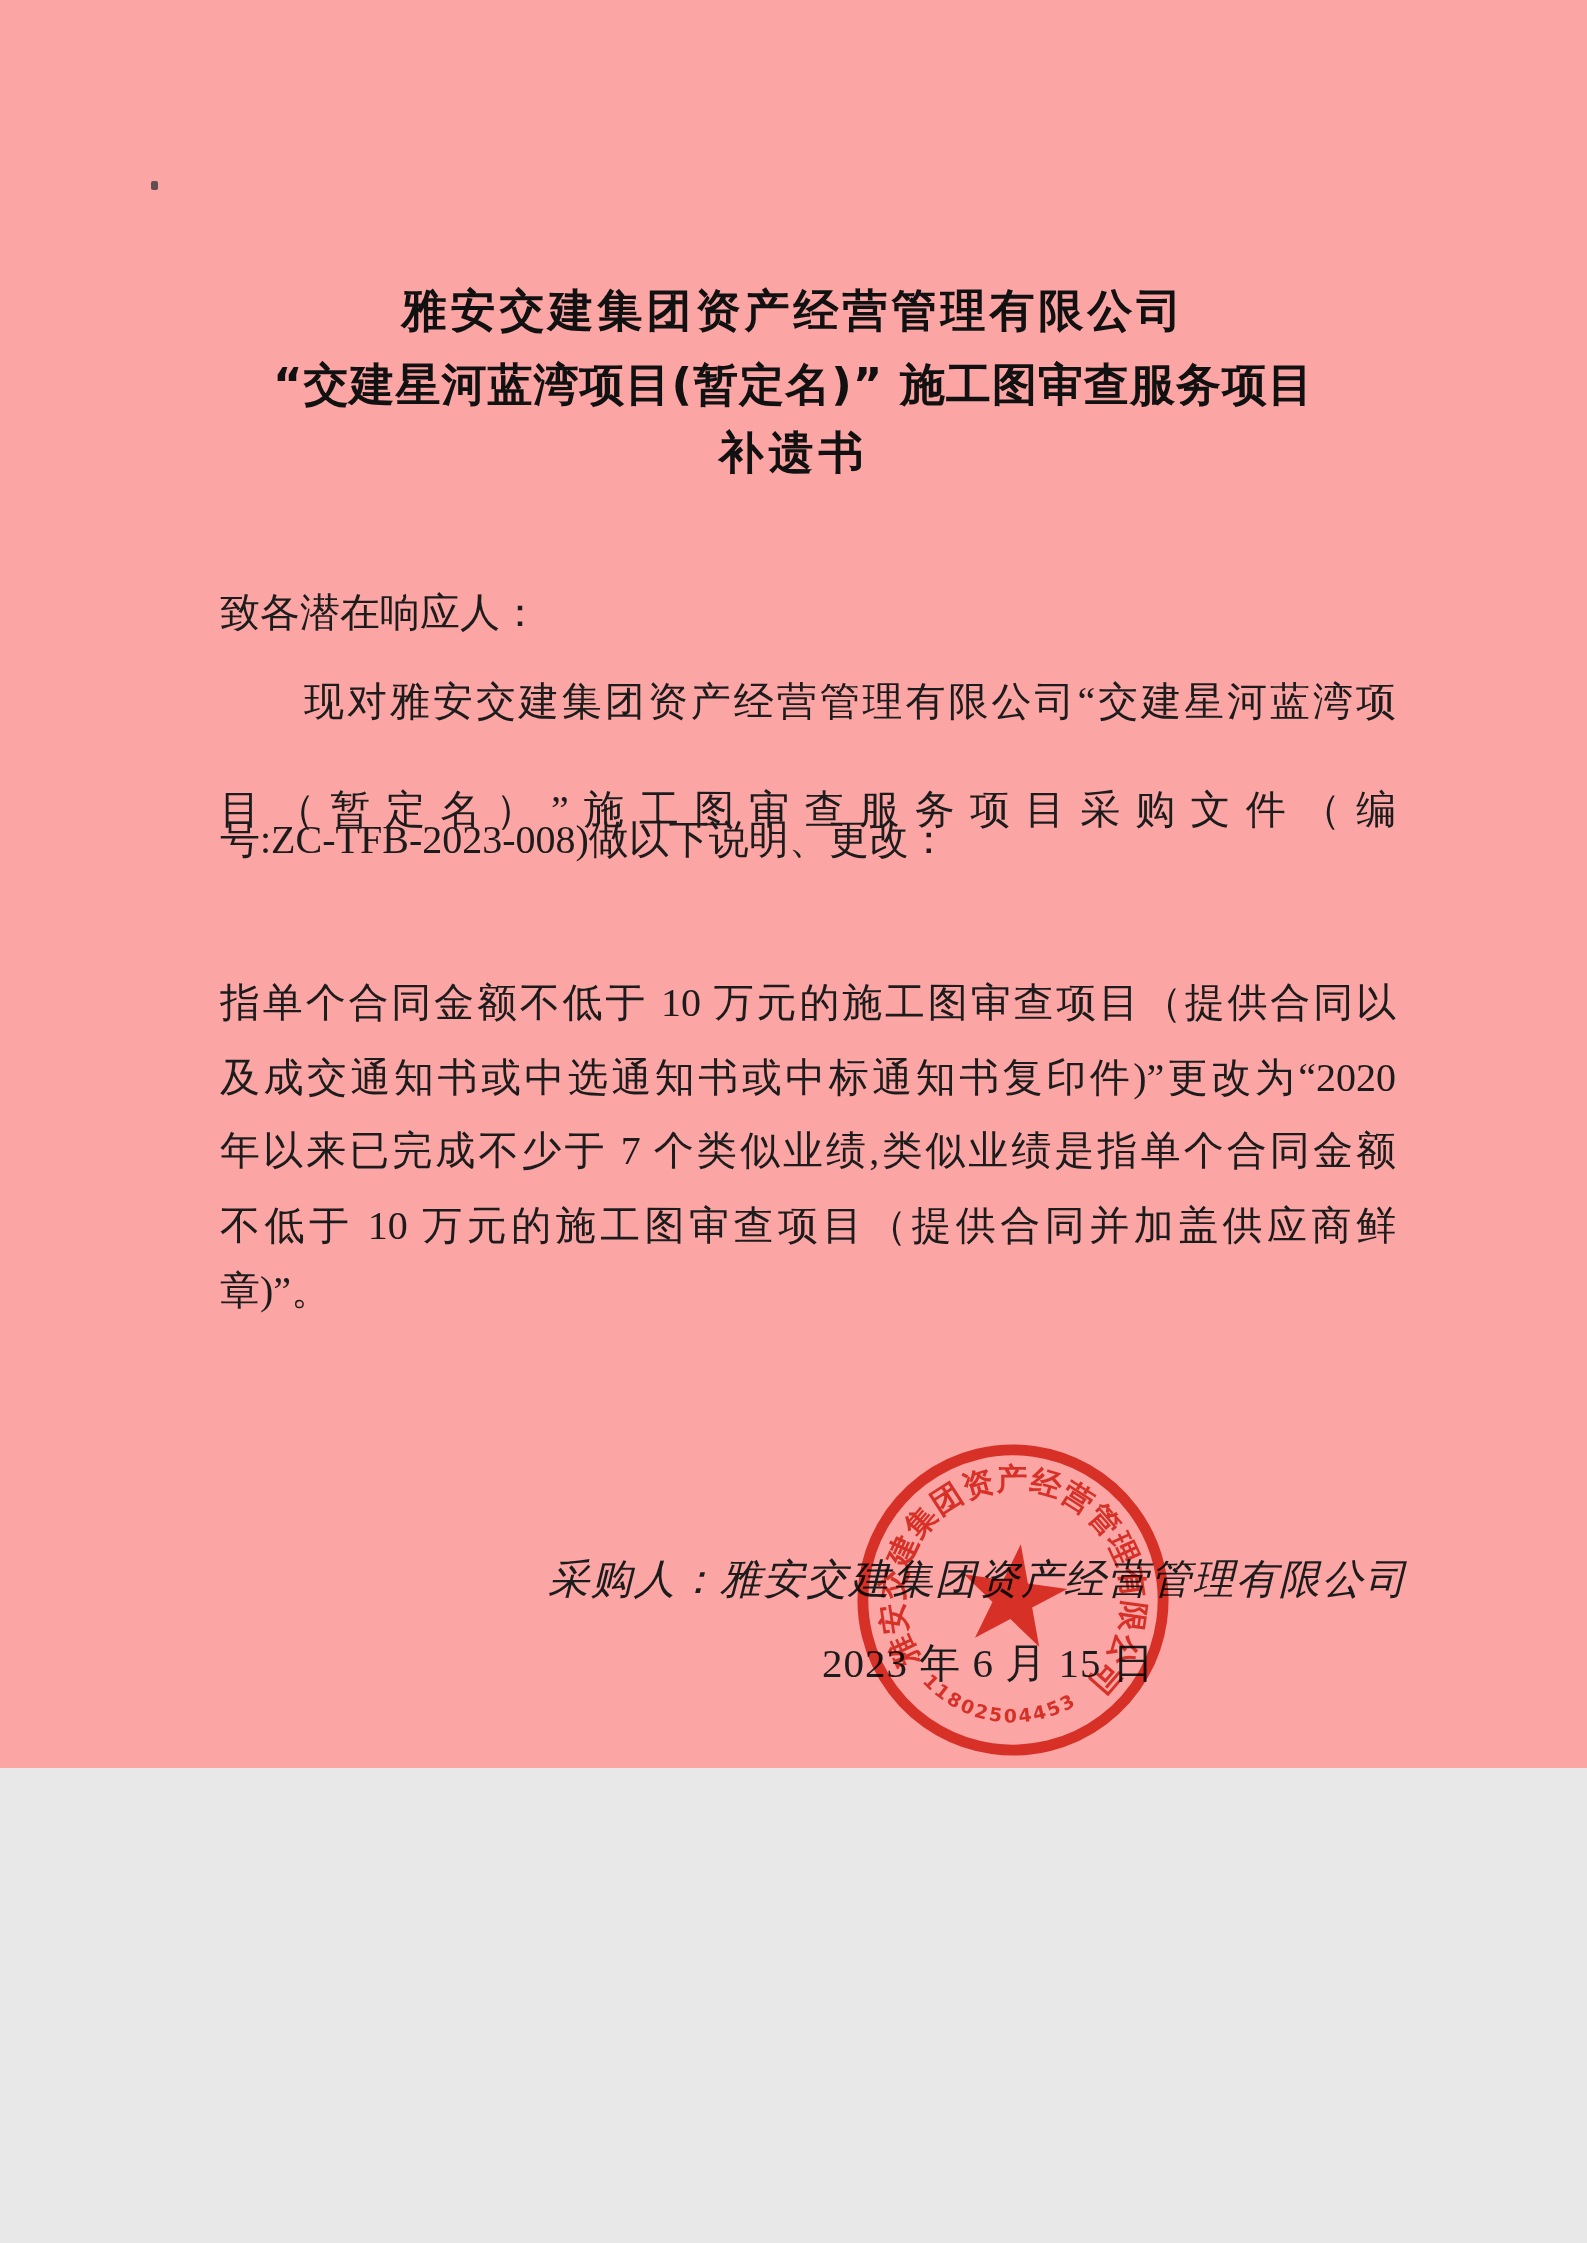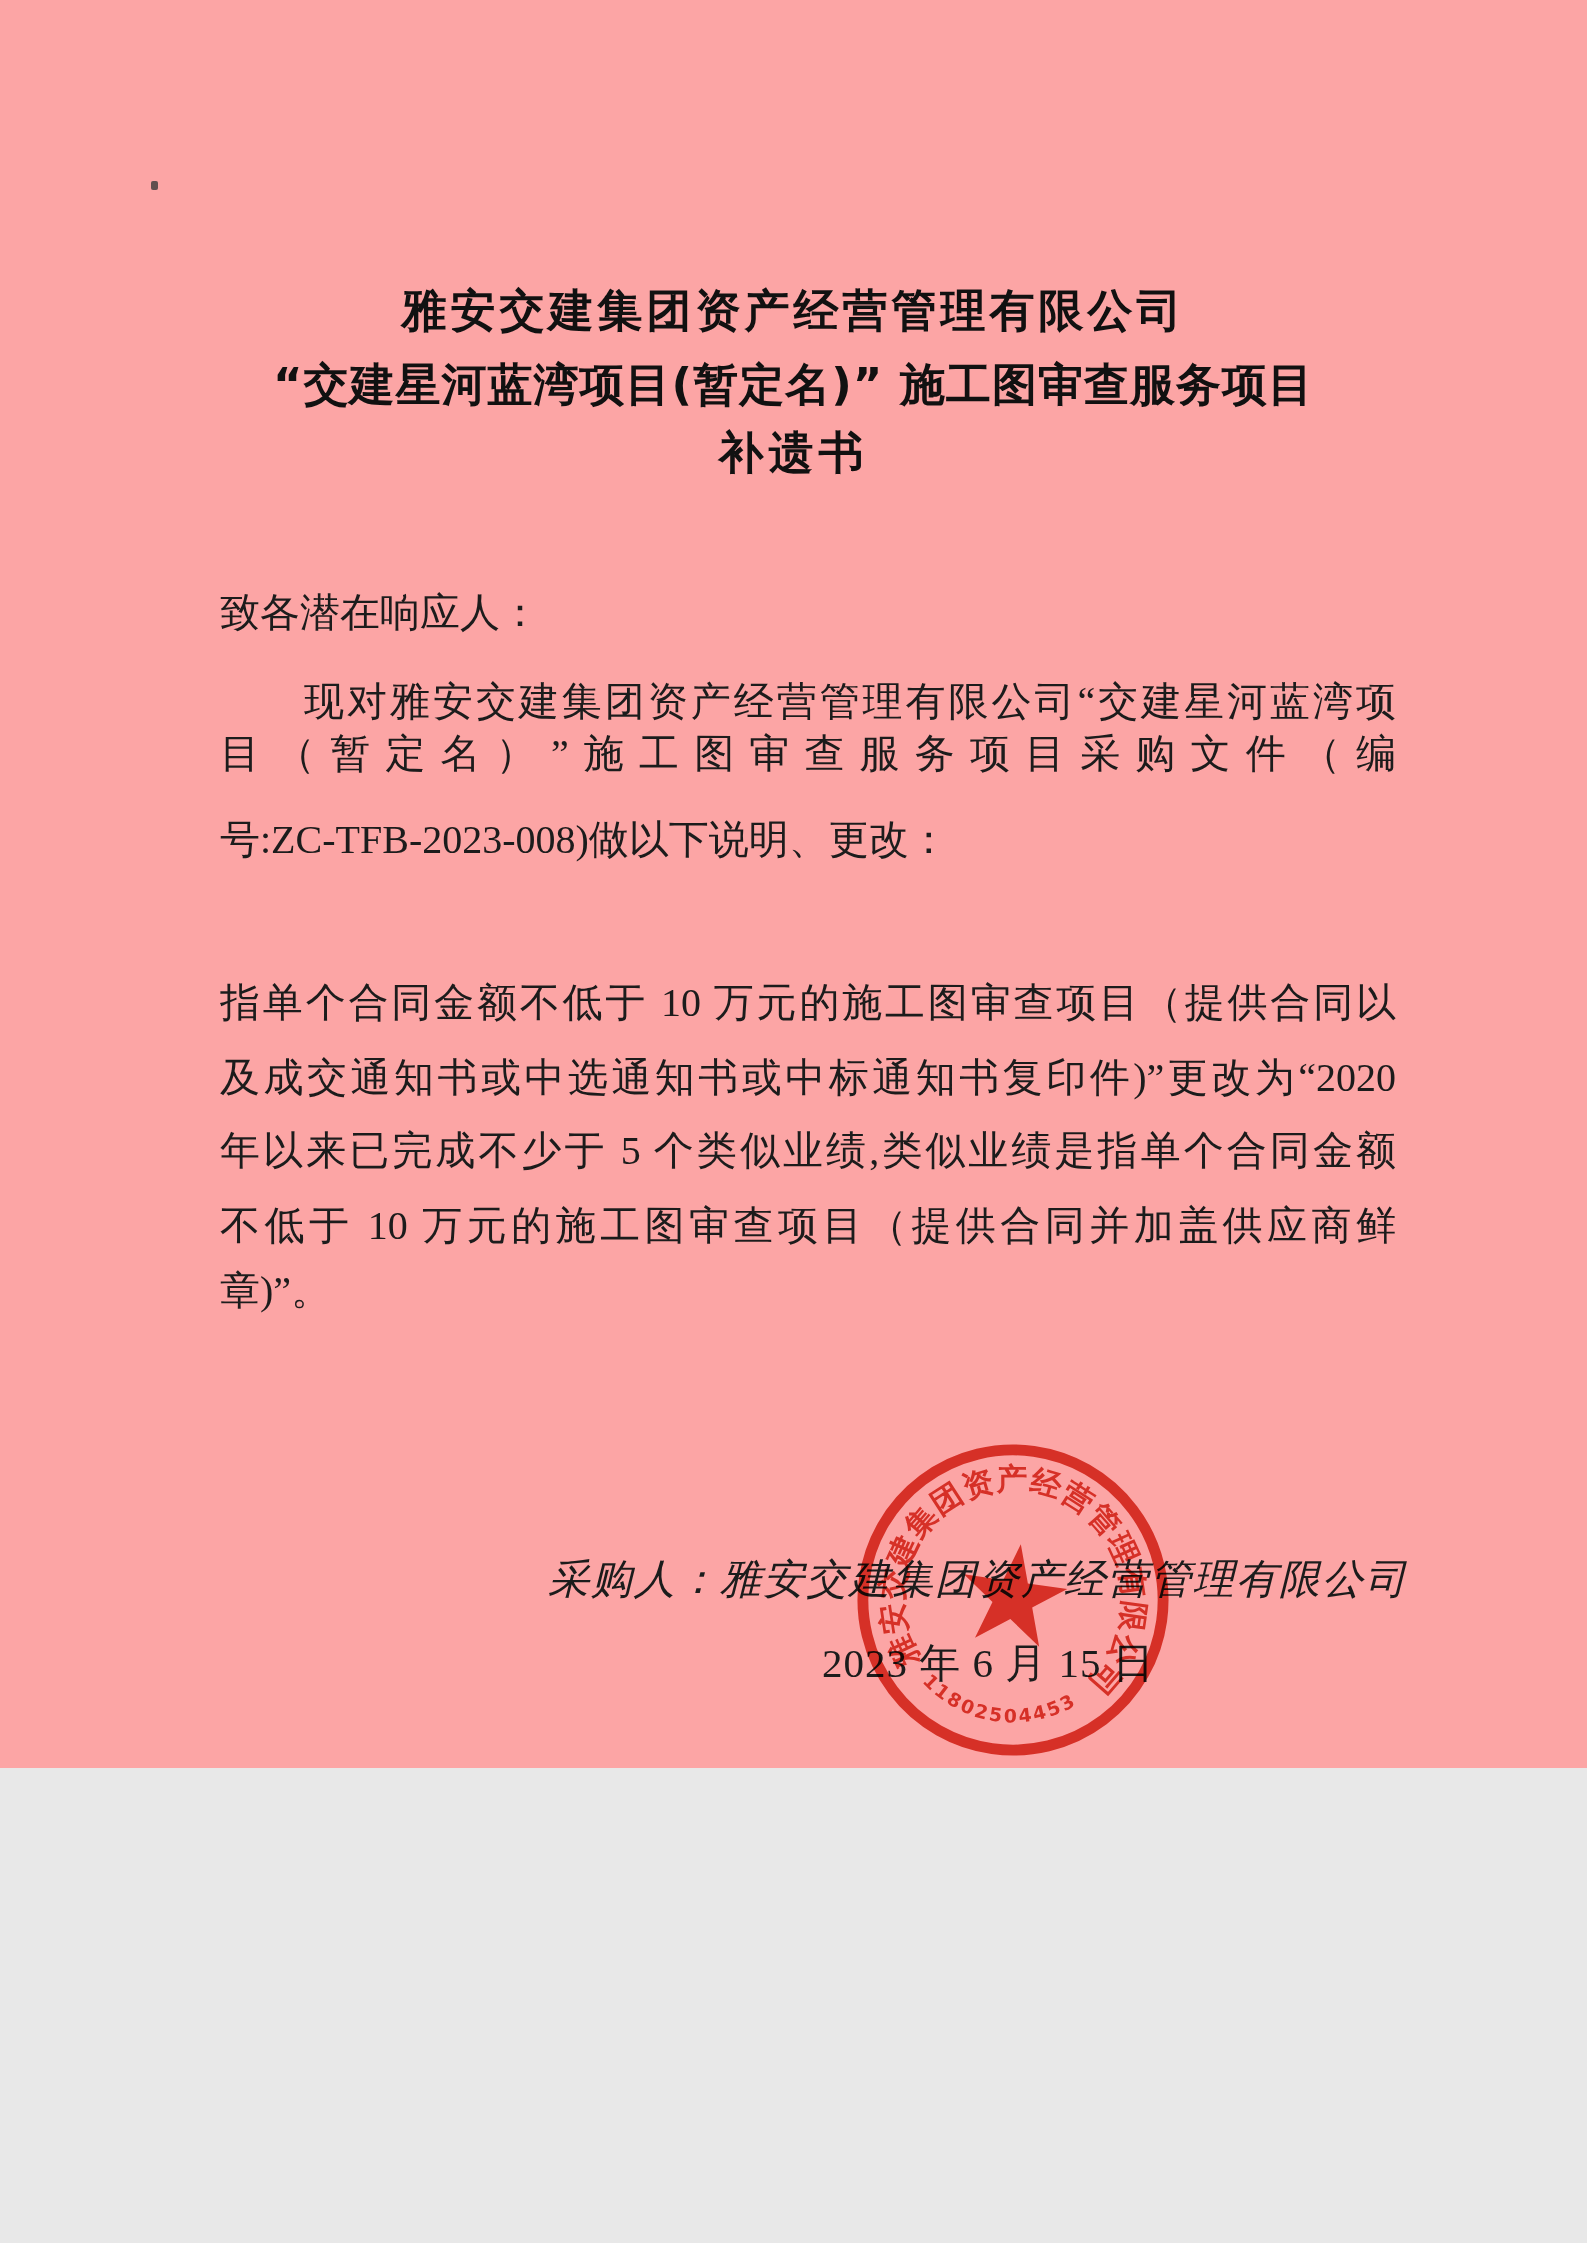--- a/index.html
+++ b/index.html
@@ -71,25 +71,25 @@
   <div class="scan-speck"></div>
 
   <div class="title-block">
     <div class="title-line t1">雅安交建集团资产经营管理有限公司</div>
     <div class="title-line t2">“交建星河蓝湾项目(暂定名)” 施工图审查服务项目</div>
     <div class="title-line t3">补遗书</div>
   </div>
 
   <div class="body-line" style="top:588px">致各潜在响应人：</div>
   <div class="body-line stretch indent" style="top:664px">现对雅安交建集团资产经营管理有限公司“交建星河蓝湾项</div>
-  <div class="body-line stretch" style="top:716px">目（暂定名）”施工图审查服务项目采购文件（编</div>
+  <div class="body-line stretch" style="top:772px">目（暂定名）”施工图审查服务项目采购文件（编</div>
   <div class="body-line" style="top:815px">号:ZC-TFB-2023-008)做以下说明、更改：</div>
   <div class="body-line stretch" style="top:965px">指单个合同金额不低于 10 万元的施工图审查项目（提供合同以</div>
   <div class="body-line stretch" style="top:1040px">及成交通知书或中选通知书或中标通知书复印件)”更改为“2020</div>
-  <div class="body-line stretch" style="top:1113px">年以来已完成不少于 5 个类似业绩,类似业绩是指单个合同金额</div>
+  <div class="body-line stretch" style="top:1113px">年以来已完成不少于 7 个类似业绩,类似业绩是指单个合同金额</div>
   <div class="body-line stretch" style="top:1188px">不低于 10 万元的施工图审查项目（提供合同并加盖供应商鲜</div>
   <div class="body-line" style="top:1266px">章)”。</div>
 
   <div class="purchaser-line">采购人：雅安交建集团资产经营管理有限公司</div>
   <div class="date-line">2023 年 6 月 15 日</div>
 
   <svg class="seal" viewBox="0 0 320 320" xmlns="http://www.w3.org/2000/svg">
     <g transform="rotate(8 160 160)">
       <circle cx="160" cy="160" r="152" fill="none" stroke="#d63c2c" stroke-width="11"></circle>
       <polygon fill="#d63c2c" points="160,103 172.6,141.3 212.9,141.2 180.3,164.8 192.8,203.1 160,179.4 127.2,203.1 139.7,164.8 107.1,141.2 147.4,141.3"></polygon>

